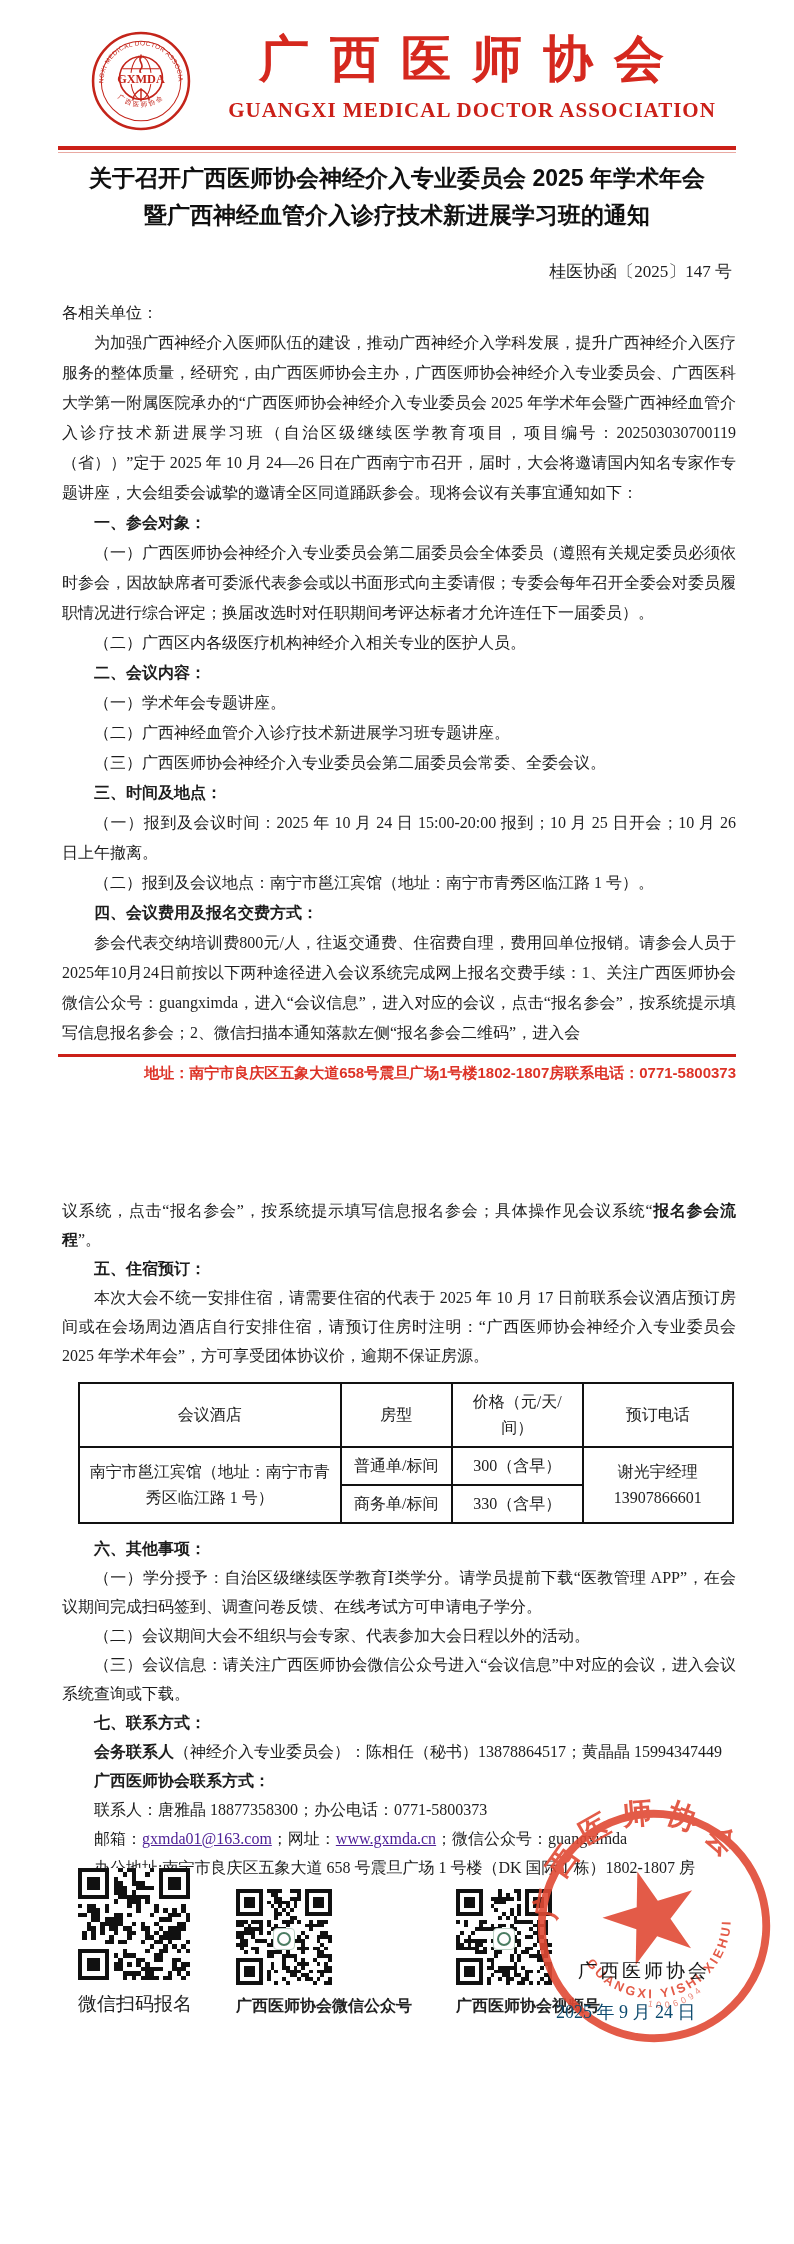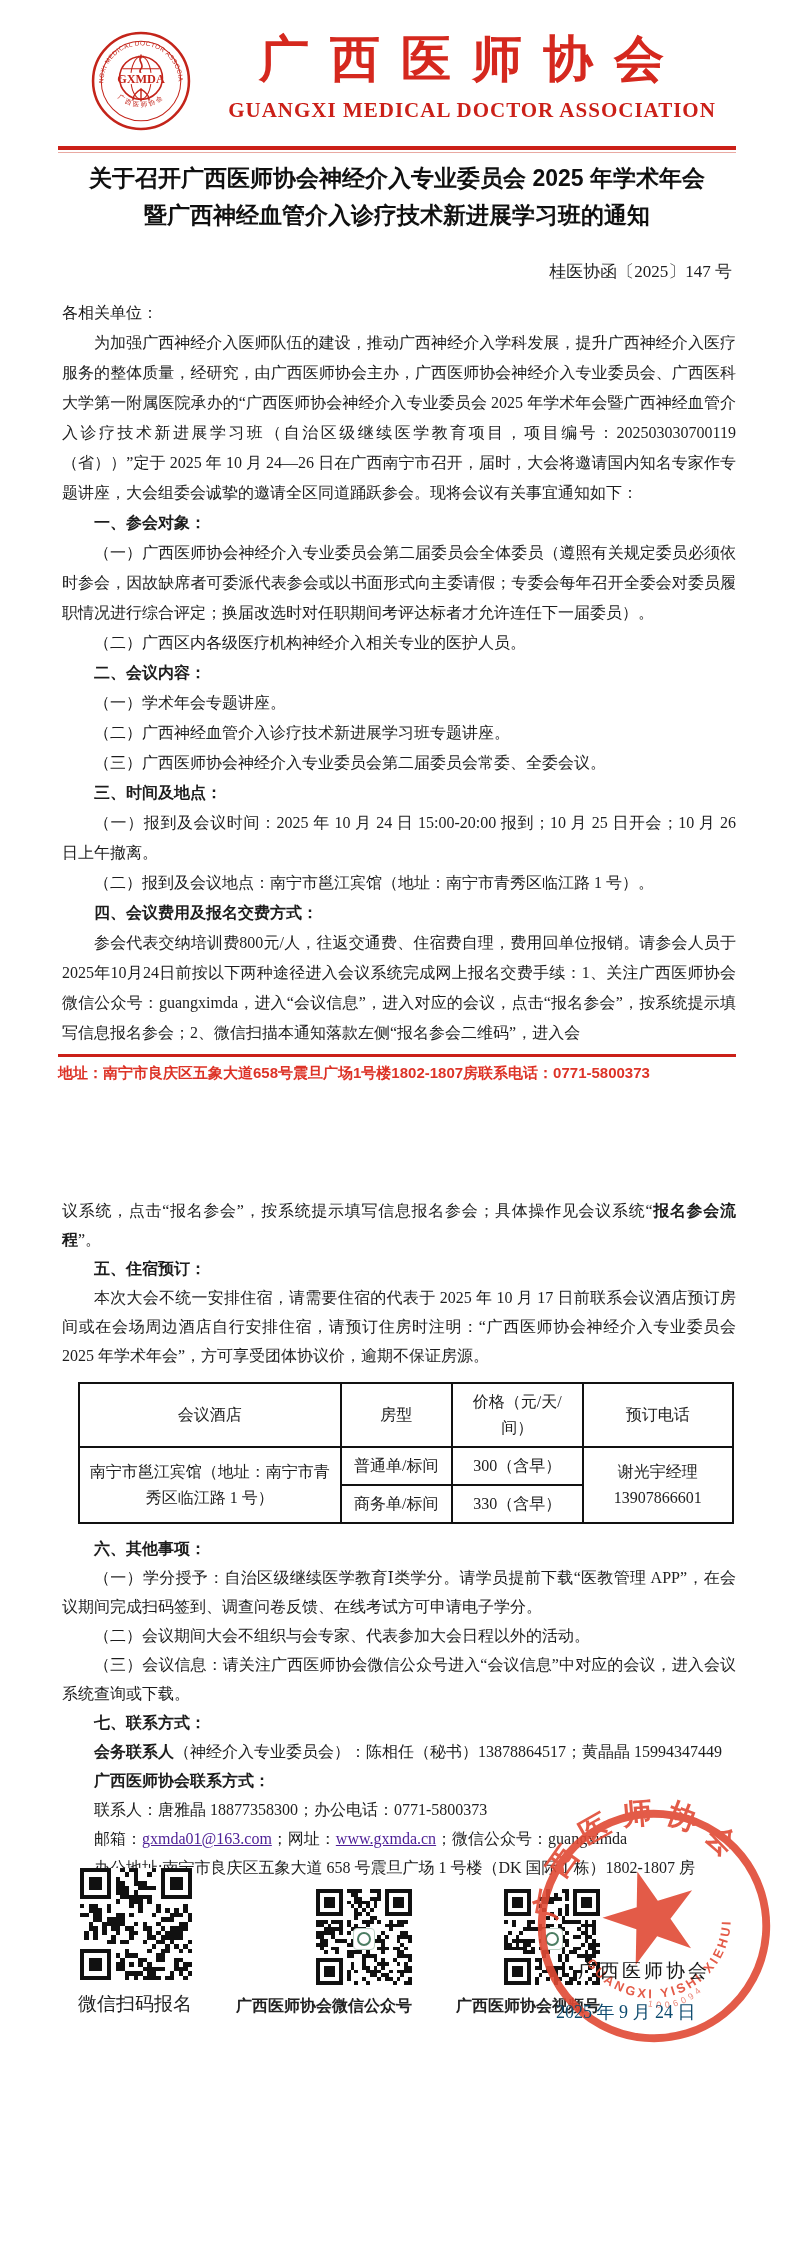--- a/index.html
+++ b/index.html
@@ -34,32 +34,32 @@
   p{margin:0;text-align:justify;}
   p.ind{text-indent:2em;}
   p.h{font-weight:bold;text-indent:2em;font-family:"Liberation Sans",sans-serif;}
   p.h2{font-weight:bold;text-indent:2em;font-family:"Liberation Sans",sans-serif;}
   b.seg{font-family:"Liberation Sans",sans-serif;}
   .link{color:#4c1d95;text-decoration:underline;cursor:pointer;}
 
   
   .footer1{position:absolute;top:1054px;left:58px;right:58px;}
   .fline{height:3px;background:#cb2018;margin-bottom:7px;}
-  .frow{display:flex;justify-content:flex-start;color:#dd3327;font-size:15px;font-weight:bold;font-family:"Liberation Sans",sans-serif;}
+  .frow{display:flex;justify-content:flex-end;color:#dd3327;font-size:15px;font-weight:bold;font-family:"Liberation Sans",sans-serif;}
 
   
   table.hotel{border-collapse:collapse;margin:12px 0 10px 16px;width:calc(100% - 18px);}
   table.hotel th,table.hotel td{
     border:2px solid #111;text-align:center;padding:5px 4px;font-size:16px;font-weight:normal;line-height:26px;
   }
   table.hotel th{font-family:"Liberation Serif",serif;}
 
   
   .qr-row{position:absolute;top:1868px;left:78px;display:flex;align-items:flex-end;gap:44px;}
-  .qr-fig{margin:0;display:flex;flex-direction:column;align-items:flex-end;gap:7px;}
+  .qr-fig{margin:0;display:flex;flex-direction:column;align-items:flex-start;gap:7px;}
   .qr-box{position:relative;background:#fff;}
   .qr-mark{
     position:absolute;left:50%;top:50%;width:22px;height:22px;margin:-11px 0 0 -11px;
     background:#fff;border-radius:4px;border:1px solid #b9cfc2;box-sizing:border-box;
   }
   .qr-mark::after{content:"";position:absolute;inset:3px;border:2px solid #4c7d63;border-radius:50%;}
   .qr-cap1{font-size:19px;color:#222;}
   .qr-cap-s{font-size:16px;font-weight:bold;font-family:"Liberation Sans",sans-serif;color:#222;}
 
   

